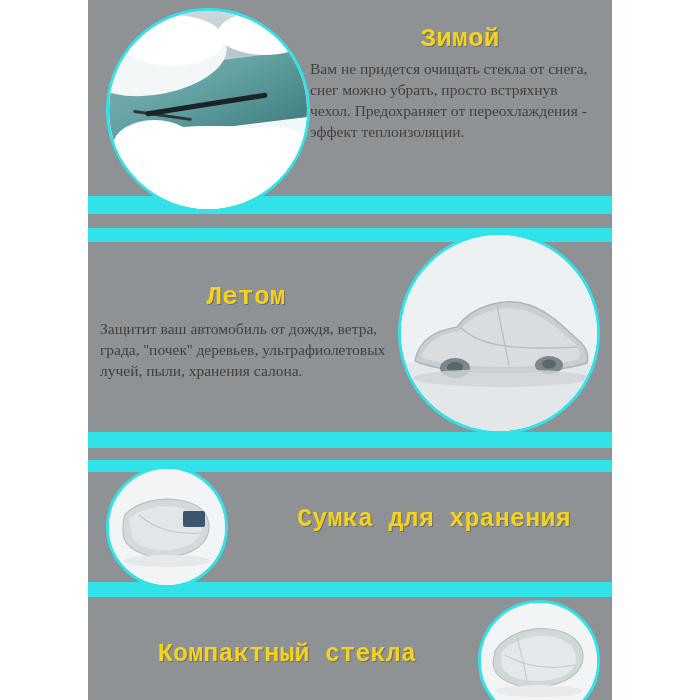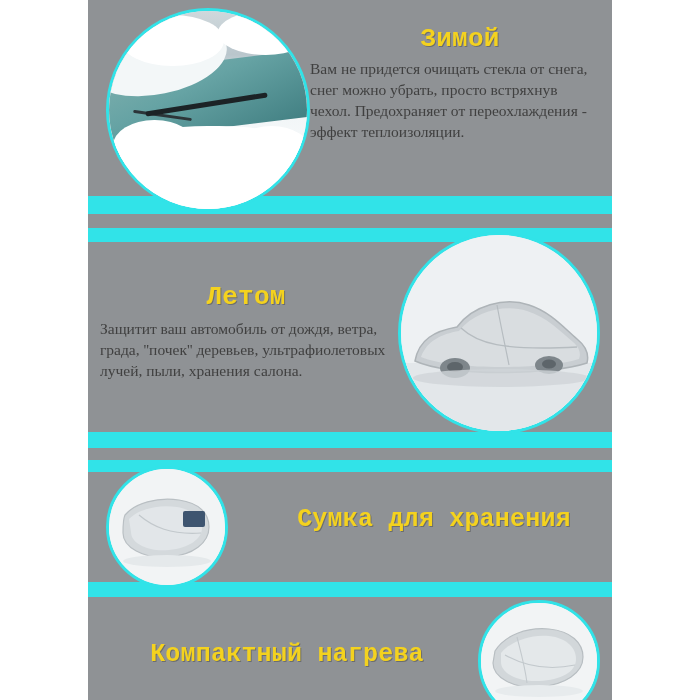--- a/index.html
+++ b/index.html
@@ -243,16 +243,16 @@
       <svg class="car-svg" width="116" height="116" viewBox="0 0 116 116">
         <rect x="0" y="0" width="116" height="116" fill="#f2f4f5"></rect>
         <path d="M14 48 C24 32 46 24 68 26 C90 28 102 40 102 54 C102 70 84 82 58 84 C32 86 12 74 12 60 Z" fill="#d2d7da" stroke="#b8bec2" stroke-width="1.2"></path>
         <path d="M20 50 C30 38 50 31 68 33 C86 35 95 45 95 56 C95 69 80 77 58 78 C36 79 20 70 20 59 Z" fill="#e4e8ea"></path>
         <path d="M24 52 C42 62 66 68 94 62" stroke="#c3c9cd" stroke-width="1.2" fill="none"></path>
         <path d="M36 34 C40 50 44 64 46 80" stroke="#c3c9cd" stroke-width="1.1" fill="none"></path>
         <ellipse cx="58" cy="88" rx="44" ry="6" fill="#e7ebed"></ellipse>
       </svg>
     </div>
 
-    <div class="title" style="left:12px; top:640px; width:374px; font-size:25px; text-align:center;">Компактный нагрева</div>
+    <div class="title" style="left:12px; top:640px; width:374px; font-size:25px; text-align:center;">Компактный стекла</div>
 
   </div>
 </div>
 
 </body></html>

